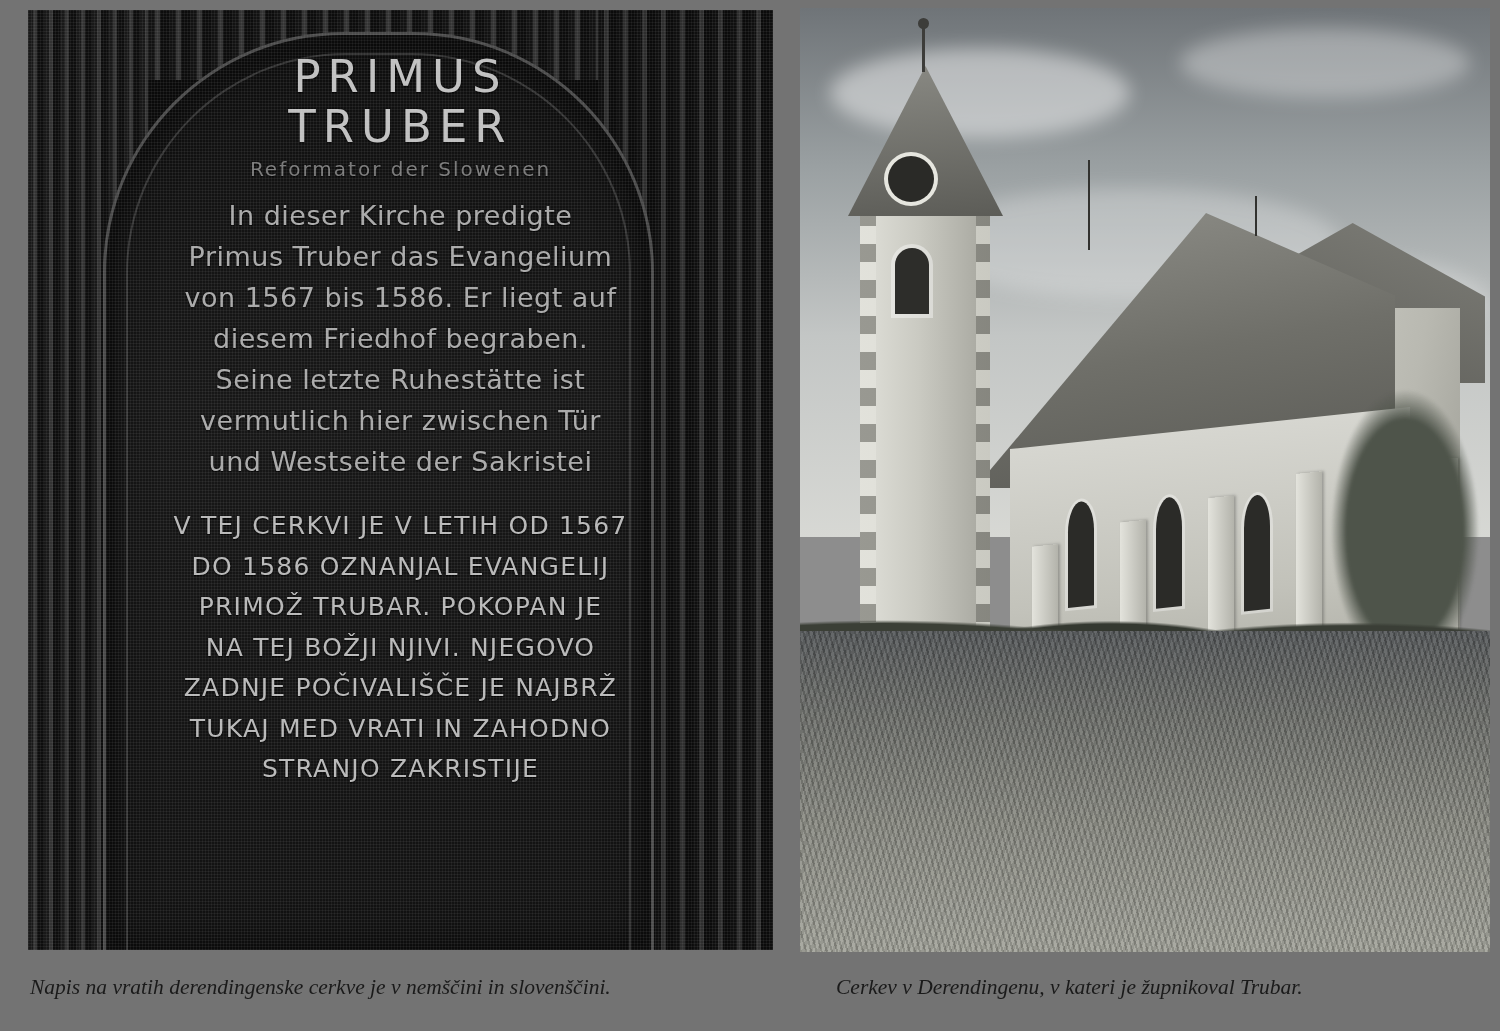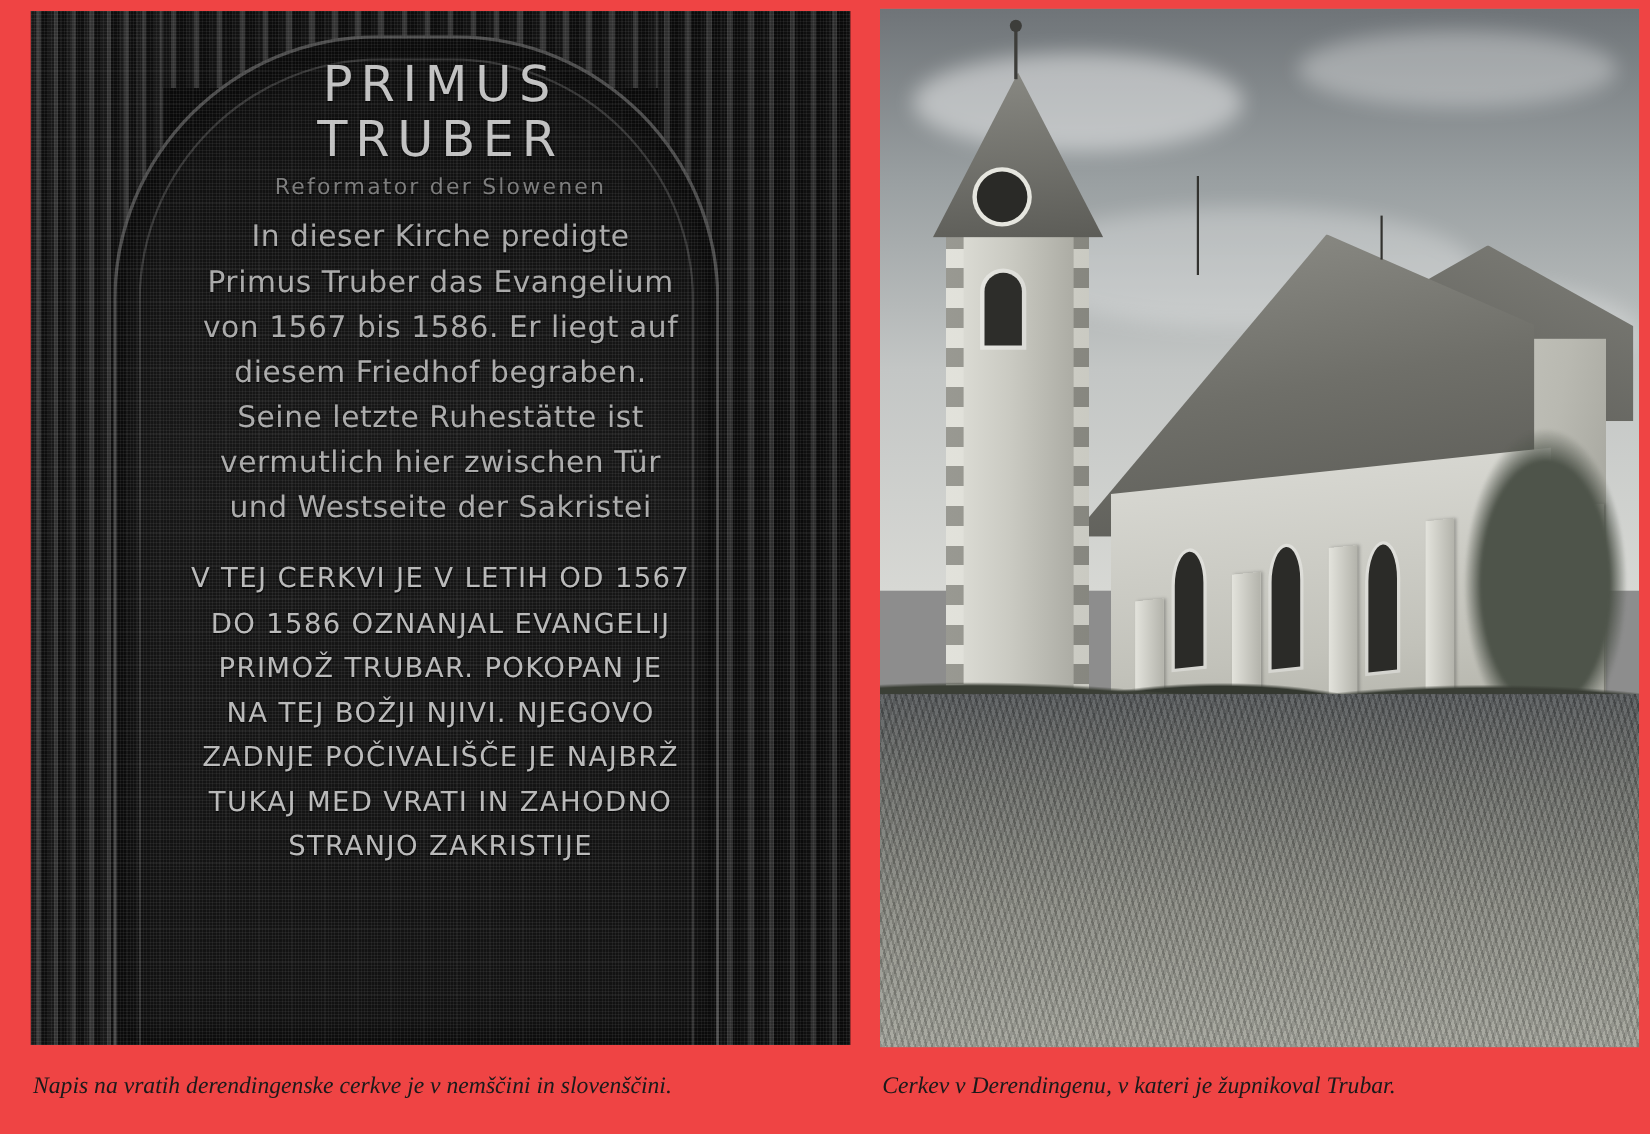--- a/index.html
+++ b/index.html
@@ -10,21 +10,21 @@
   body {
     width: 1500px;
     height: 1031px;
     font-family: "Liberation Serif", serif;
     overflow: hidden;
   }
   .page {
     position: relative;
     width: 1500px;
     height: 1031px;
-    background: #ef4444;
+    background: #737373;
   }
 
   
   .fig-left {
     position: absolute;
     left: 28px;
     top: 10px;
     width: 745px;
     height: 940px;
     background: #0a0a0a;
@@ -309,21 +309,21 @@
   
   .caption {
     position: absolute;
     font-family: "Liberation Serif", serif;
     font-style: italic;
     font-size: 21.5px;
     color: #1a1a1a;
     white-space: nowrap;
   }
   .caption-left  { left: 30px;  top: 975px; }
-  .caption-right { left: 802px; top: 975px; }
+  .caption-right { left: 836px; top: 975px; }
 </style>
 </head>
 <body>
 
 <div class="page">
 
   <div class="fig-left">
     <div class="door-streaks-l"></div>
     <div class="door-streaks-r"></div>
     <div class="door-streaks-top"></div>

